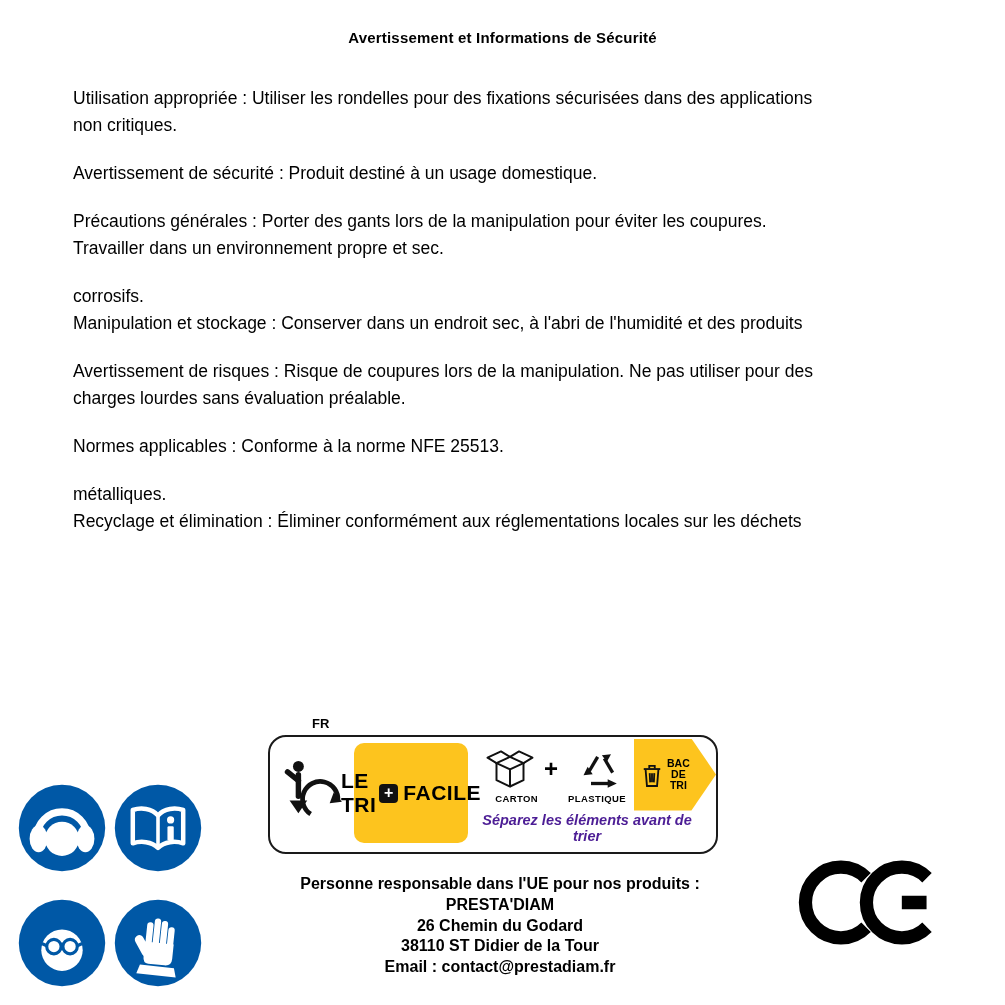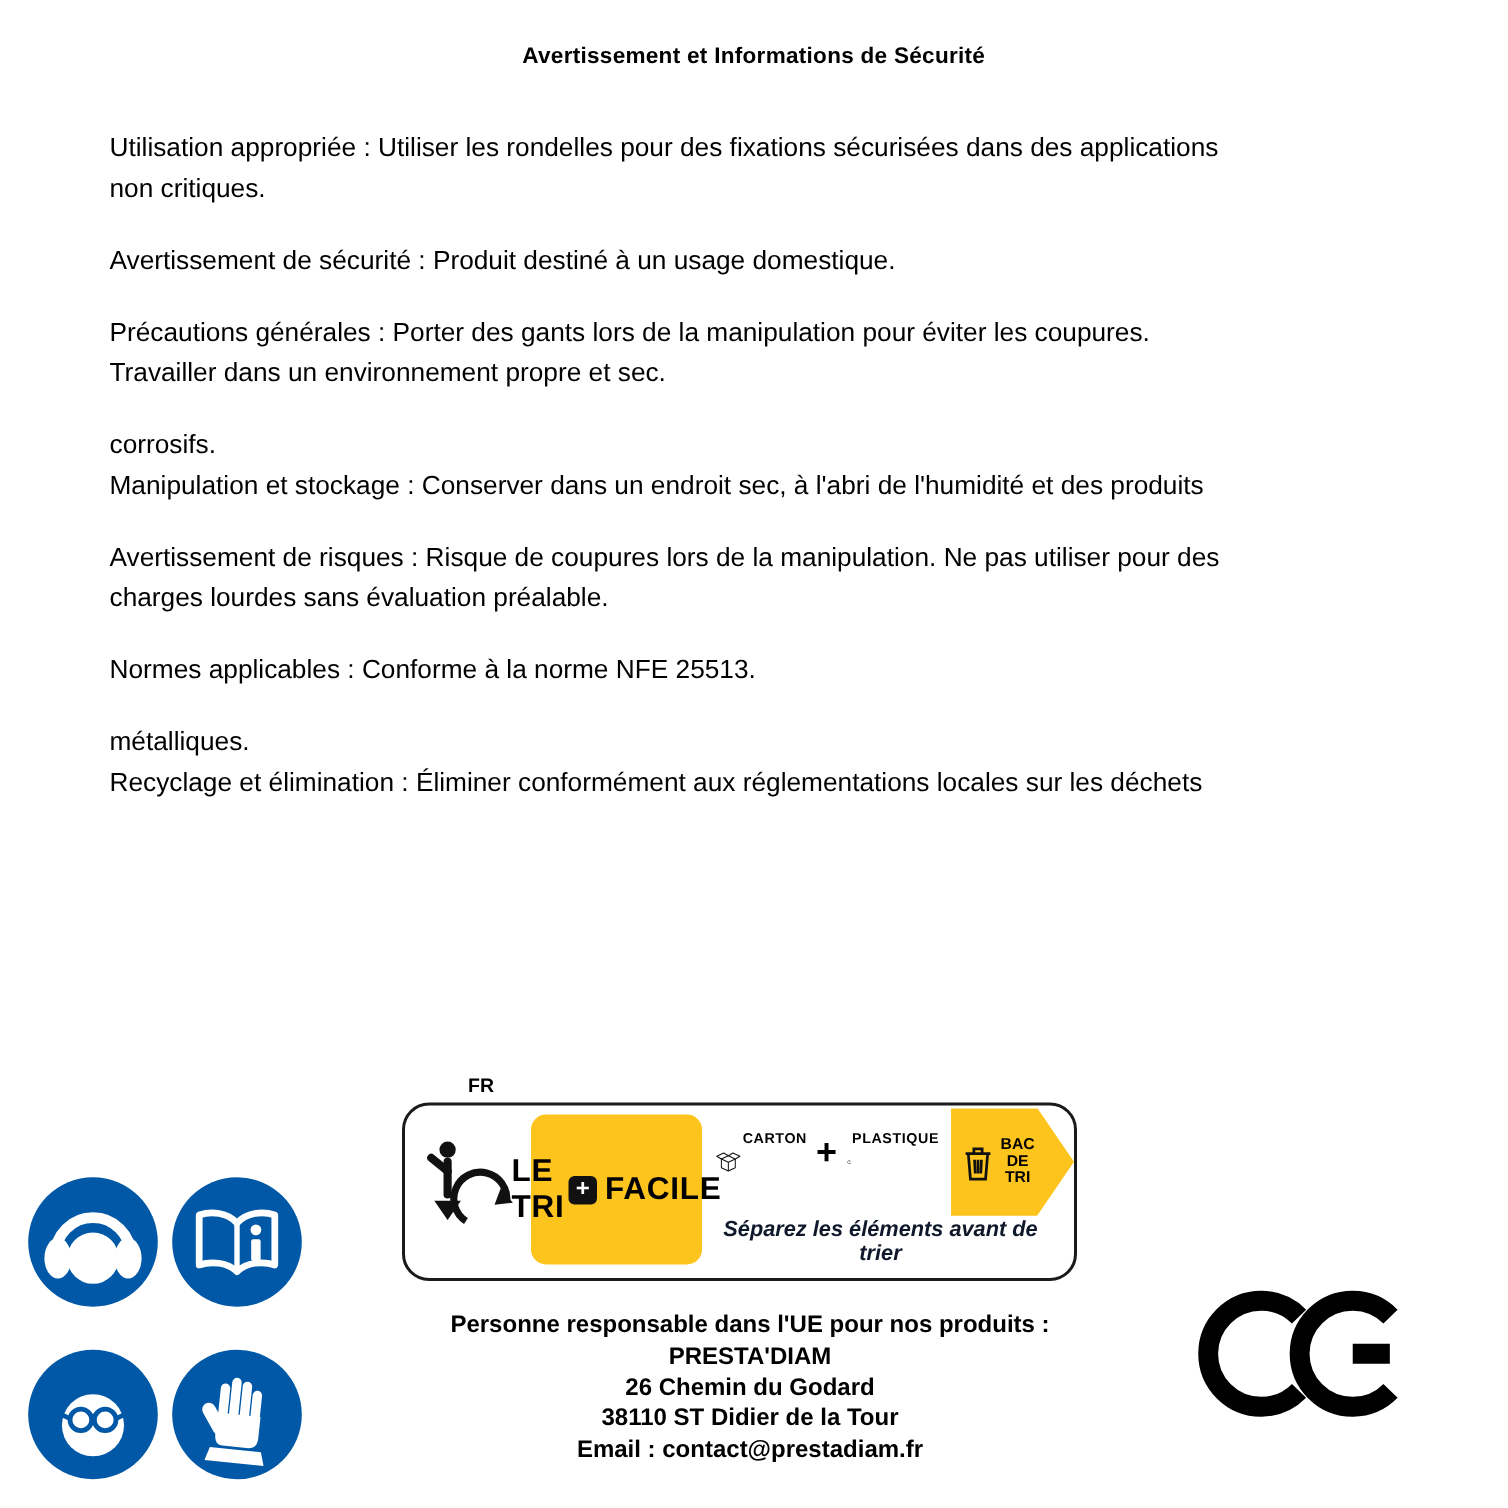--- a/index.html
+++ b/index.html
@@ -93,41 +93,41 @@
     display: inline-flex; align-items: center; justify-content: center;
     font-size: 16px; font-weight: bold; line-height: 1;
   }
   .tri-right { flex: 1; display: flex; flex-direction: column; min-width: 0; }
   .tri-icons-row {
     flex: 1;
     display: flex; align-items: center;
     padding-left: 8px;
     gap: 5px;
   }
-  .tri-item { display: flex; flex-direction: row; align-items: flex-start; width: 62px; }
+  .tri-item { display: flex; flex-direction: column; align-items: flex-end; width: 62px; }
   .tri-item-label { font-size: 9.5px; font-weight: bold; letter-spacing: 0.4px; margin-top: 2px; }
   .tri-plus-sign { font-size: 24px; font-weight: bold; margin: 0 1px 12px 1px; }
   .bac-arrow {
     margin-left: 3px;
     width: 82px; height: 72px;
     background: var(--tri-yellow, #fdc41e);
     clip-path: polygon(0 0, 70% 0, 100% 50%, 70% 100%, 0 100%);
     display: flex; align-items: center;
     padding-left: 7px;
     gap: 4px;
     box-sizing: border-box;
   }
   .bac-text { font-size: 10.5px; font-weight: bold; line-height: 11px; text-align: center; }
   .separate-text {
     font-size: 14.5px;
     font-weight: bold;
     font-style: italic;
     text-align: center;
     padding: 0 10px 8px 0;
-    color: #0f172a;
+    color: #4c1d95;
   }
 
   
   .address {
     position: absolute;
     left: 250px; top: 874px;
     width: 500px;
     text-align: center;
     font-size: 16px;
     font-weight: bold;

